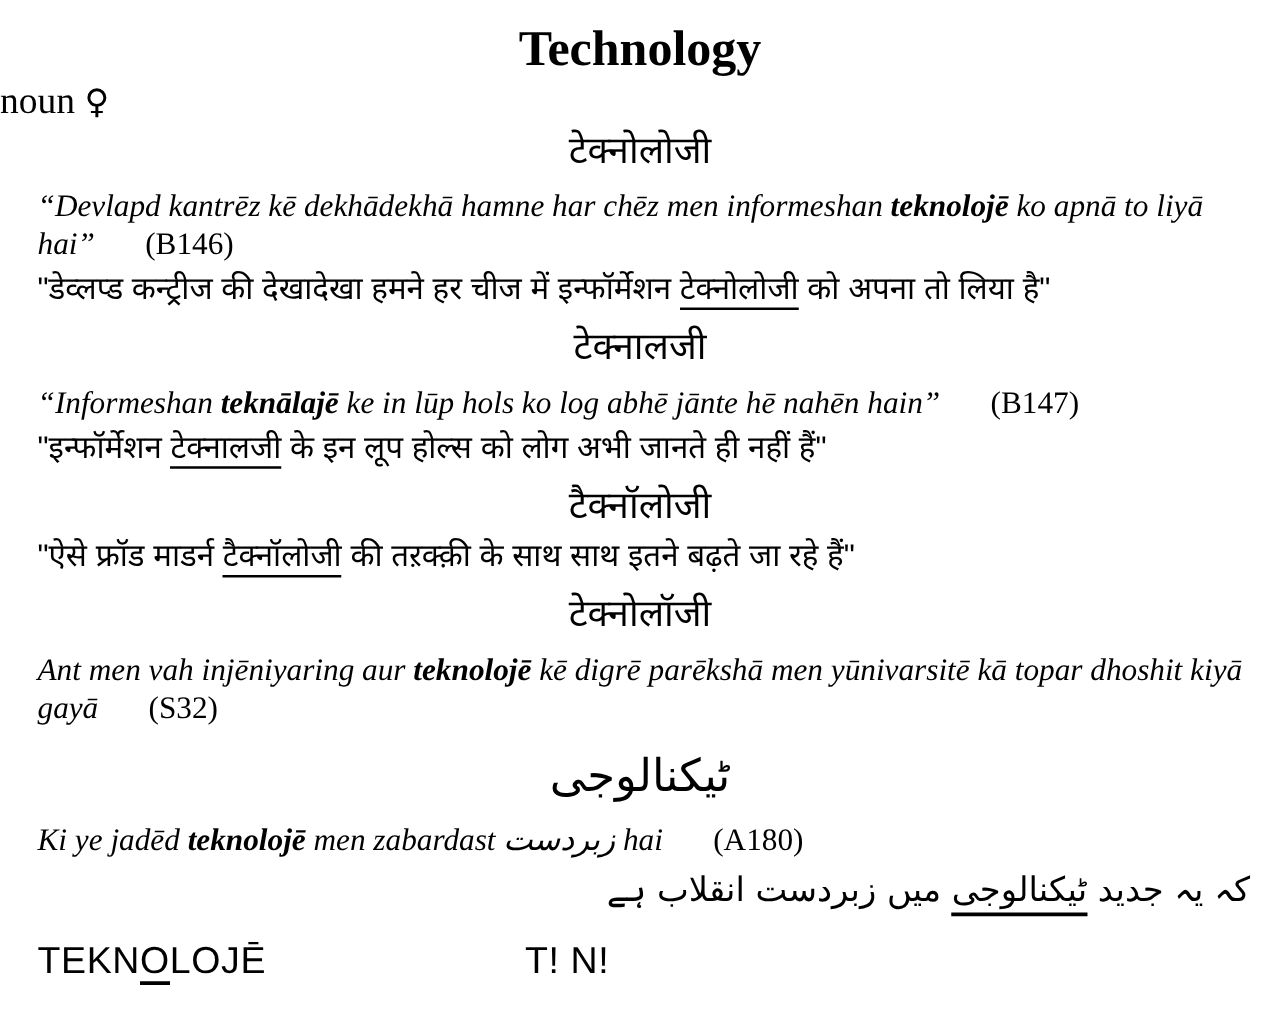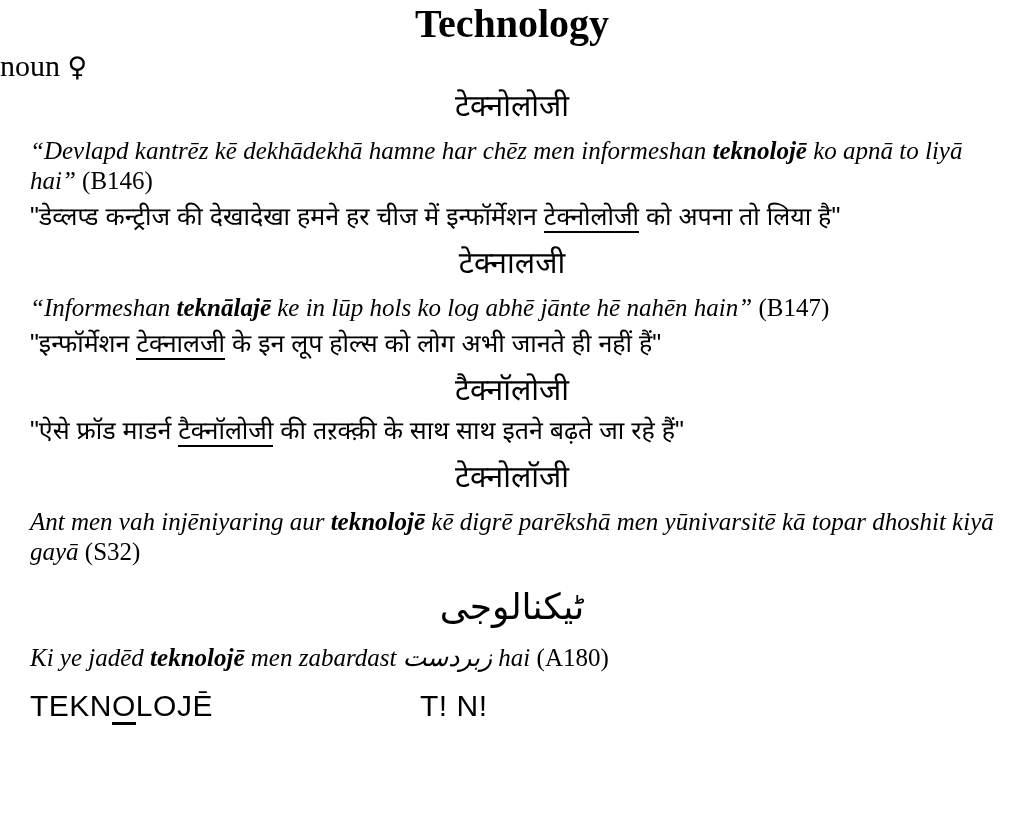--- a/index.html
+++ b/index.html
@@ -2,32 +2,32 @@
 <html><head>
 <meta charset="utf-8">
 <style>
   * { margin:0; padding:0; box-sizing:border-box; }
   html,body { background:#fff; }
   body { width:1024px; height:828px; overflow:hidden; color:#000; }
   .page { width:1024px; height:828px; position:relative; background:#fff;
           font-family:"Liberation Serif", serif; }
 
   .title { text-align:center; font-weight:bold; font-size:40px; line-height:46px;
-           margin-top:1px; font-family:"Liberation Serif", serif; }
+           margin-top:16px; font-family:"Liberation Serif", serif; }
   .pos-line { font-size:30px; line-height:38px; }
   .gender { font-family:"DejaVu Sans", sans-serif; font-size:27px; }
   .dev { font-family:"Liberation Sans", sans-serif; }
   .headword { text-align:center; font-size:30px; line-height:40px; }
 
   .h-dev { text-align:center; font-size:30px; line-height:40px; margin-top:10px;
            font-weight:normal; }
 
   .q { font-style:italic; font-size:25px; line-height:30px; margin:10px 28px 0 30px; }
   .q .b { font-weight:bold;margin-top:40px; }
-  .q .ref { font-style:normal; }
+  .q .ref { font-style:normal;margin-left:34px; }
 
   .hindi-line { font-size:25px; line-height:34px; margin:3px 28px 0 30px; }
   .u { border-bottom:2px solid #000; padding-bottom:1px; }
 
   .urdu-heading { text-align:center; font-size:36px; line-height:52px; margin-top:14px;
                   font-family:"DejaVu Sans", sans-serif; }
   .urdu-line { direction:rtl; text-align:right; font-size:27px; line-height:46px;
                margin:2px 24px 0 0; font-family:"DejaVu Sans", sans-serif; }
   .urdu-line .u { border-bottom:3px solid #000; padding-bottom:2px; }
 
@@ -59,19 +59,20 @@
   <p class="hindi-line dev"><span>"इन्फॉर्मेशन </span><span class="u">टेक्नालजी</span><span> के इन लूप होल्स को लोग अभी जानते ही नहीं हैं"</span></p>
 
   <h2 class="h-dev dev">टैक्नॉलोजी</h2>
   <p class="hindi-line dev"><span>"ऐसे फ्रॉड माडर्न </span><span class="u">टैक्नॉलोजी</span><span> की तऱक्क़ी के साथ साथ इतने बढ़ते जा रहे हैं"</span></p>
 
   <h2 class="h-dev dev">टेक्नोलॉजी</h2>
   <p class="q"><span>Ant men vah injēniyaring aur </span><span class="b">teknolojē</span><span> kē digrē parēkshā men yūnivarsitē kā topar dhoshit kiyā gayā</span><span class="ref"> (S32)</span></p>
 
   <div class="urdu-heading">ٹیکنالوجی</div>
   <p class="q"><span>Ki ye jadēd </span><span class="b">teknolojē</span><span> men zabardast زبردست hai</span><span class="ref"> (A180)</span></p>
+  <p class="urdu-line"><span>کہ یہ جدید </span><span class="u">ٹیکنالوجی</span><span> میں زبردست انقلاب ہے</span></p>
 
   <div class="footer-row">
     <span class="fw"><span>TEKN</span><span class="u-heavy">O</span><span>LOJĒ</span></span>
     <span>T! N!</span>
   </div>
 
 </div>
 
 </body></html>

